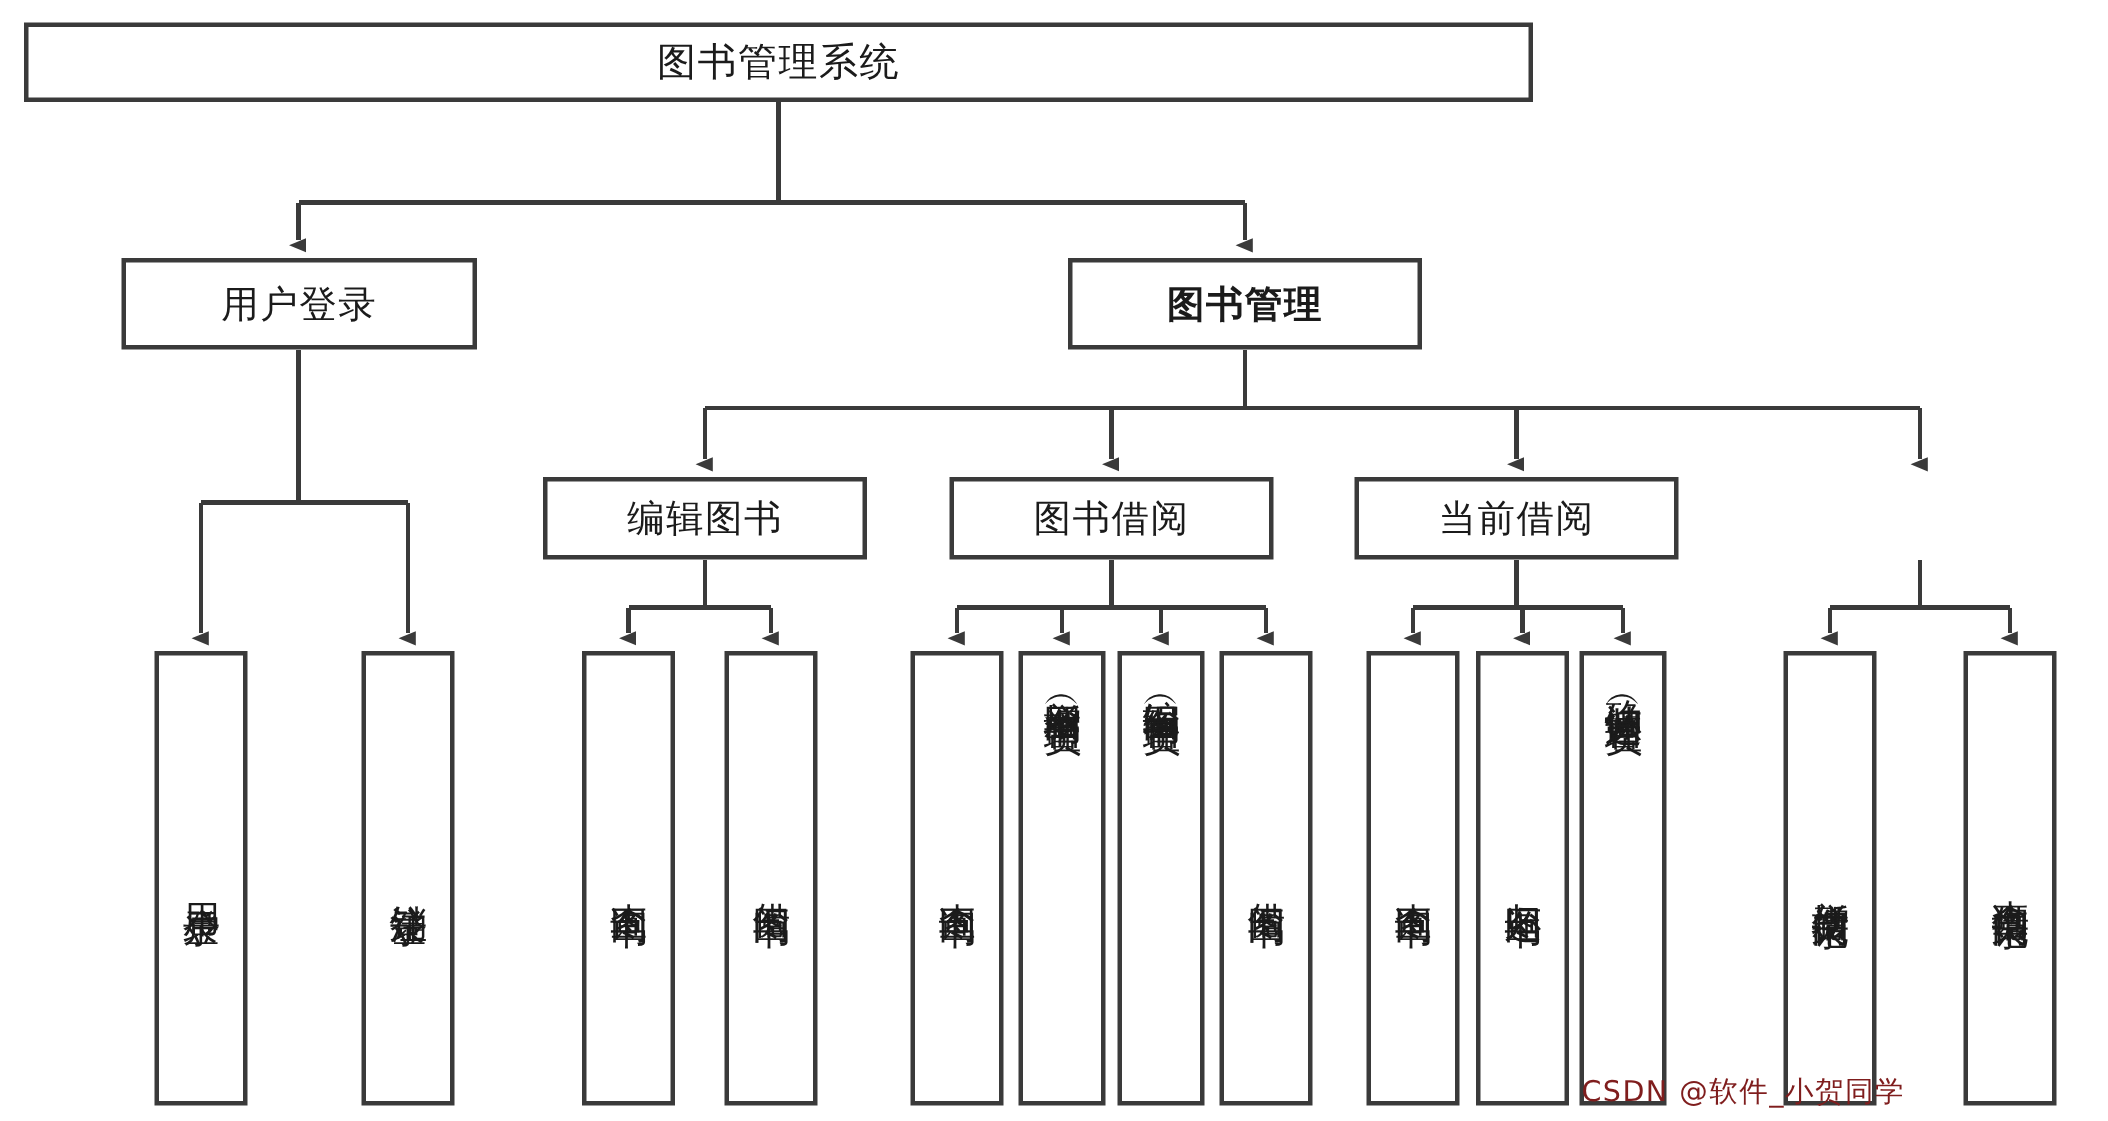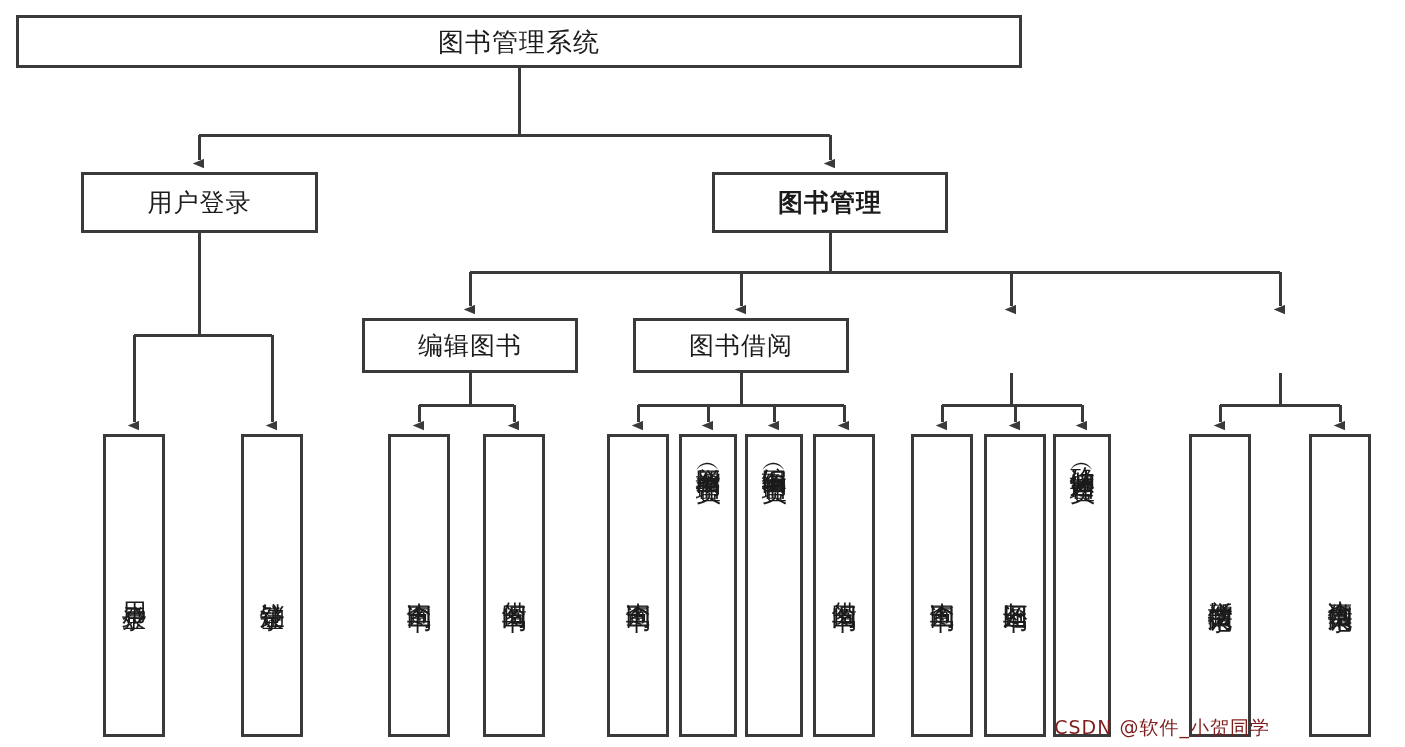--- a/index.html
+++ b/index.html
@@ -114,20 +114,21 @@
     </g>
   </svg>
 
   <div class="node h root" style="left: 16px; top: 15px; width: 1006px; height: 53px;">图书管理系统</div>
 
   <div class="node h" style="left: 81px; top: 172px; width: 237px; height: 61px;">用户登录</div>
   <div class="node h" style="left: 712px; top: 172px; width: 236px; height: 61px; font-weight: bold;">图书管理</div>
 
   <div class="node h" style="left: 362px; top: 318px; width: 216px; height: 55px;">编辑图书</div>
   <div class="node h" style="left: 633px; top: 318px; width: 216px; height: 55px;">图书借阅</div>
+  <div class="node h" style="left: 903px; top: 318px; width: 216px; height: 55px;">当前借阅</div>
 
   <div class="node v mid" style="left: 103px; top: 434px; width: 62px; height: 303px;">
     <span class="vtext">用户登录</span>
     </div>
   <div class="node v mid" style="left: 241px; top: 434px; width: 62px; height: 303px;">
     <span class="vtext">注销登录</span>
     </div>
   <div class="node v mid" style="left: 388px; top: 434px; width: 62px; height: 303px;">
     <span class="vtext">查询图书</span>
     </div>

